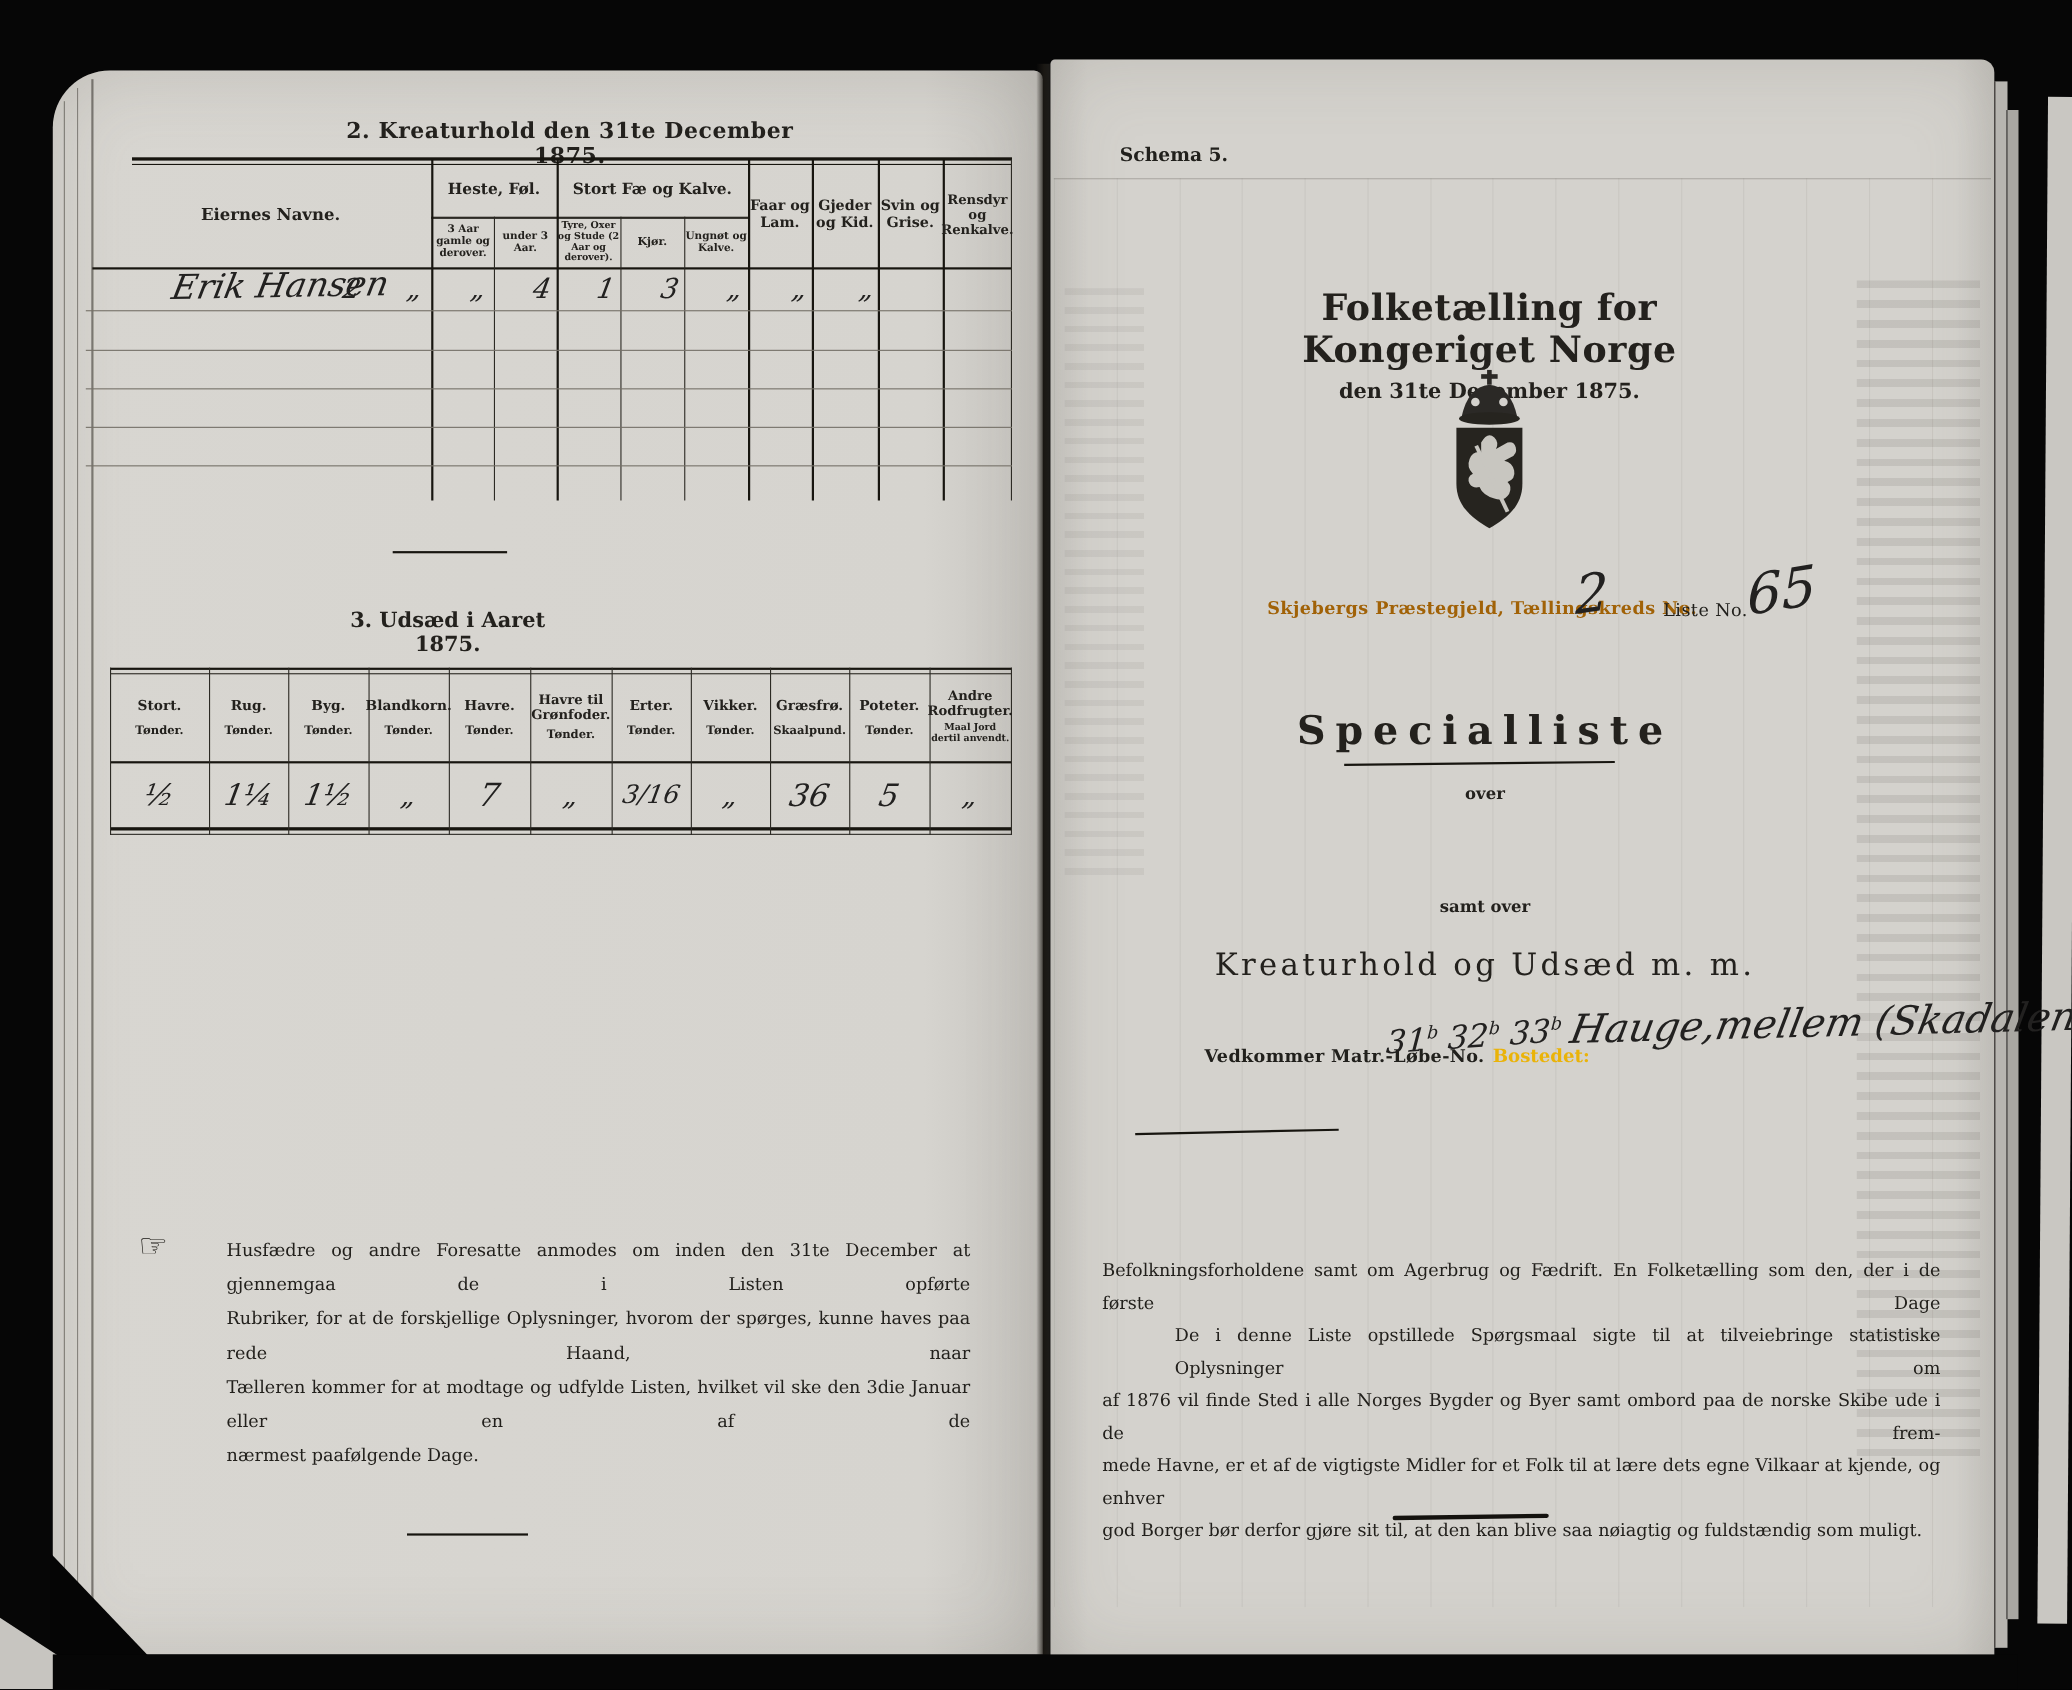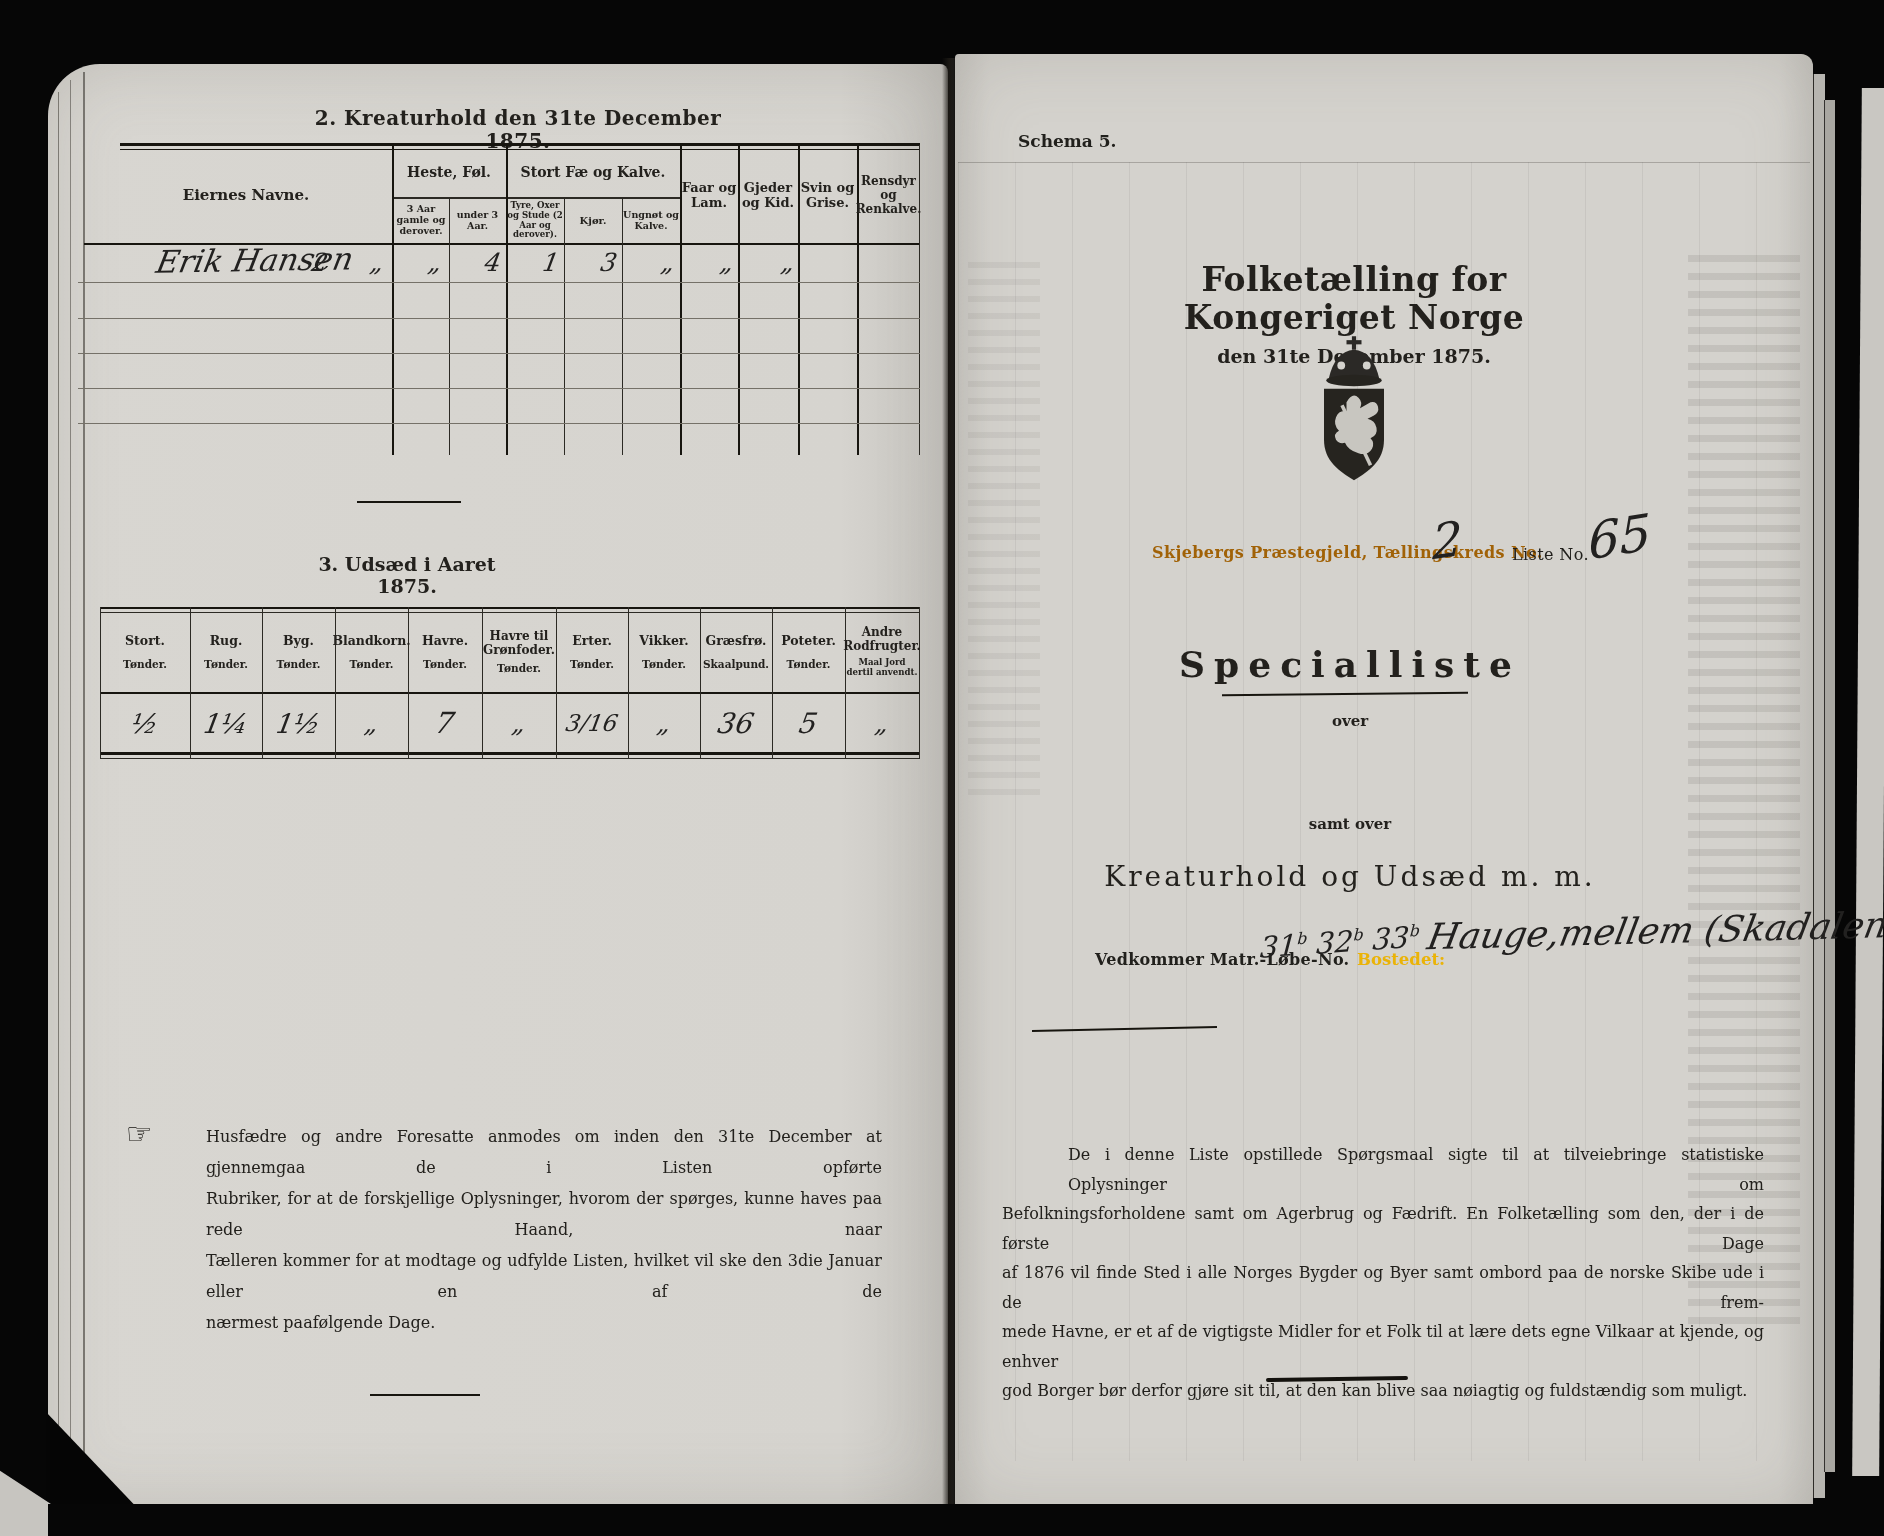--- a/index.html
+++ b/index.html
@@ -229,22 +229,22 @@
   <div class="abs hand" style="left:1260px;top:925px;font-size:29px;transform:rotate(-4deg) skewX(-8deg);white-space:nowrap;">
     <span><span>31</span><sup style="font-size:16px;">b</sup></span>
     <span><span>32</span><sup style="font-size:16px;">b</sup></span>
     <span><span>33</span><sup style="font-size:16px;">b</sup></span>
   </div>
   <div class="abs" style="left:1357px;top:950px;font-size:16.5px;font-weight:bold;color:#eab308;">Bostedet:</div>
   <div class="abs hand" style="left:1428px;top:910px;font-size:36px;white-space:nowrap;transform:rotate(-1.5deg) skewX(-12deg);">Hauge,mellem (Skadalen)</div>
   <div class="hl" style="left:1032px;top:1028px;width:185px;height:2px;transform:rotate(-1.2deg);"></div>
 
   <div class="abs" style="left:1002px;top:1140px;width:762px;">
+    <div class="rftline">Befolkningsforholdene samt om Agerbrug og Fædrift.  En Folketælling som den, der i de første Dage</div>
     <div class="rftline" style="padding-left:66px;">De i denne Liste opstillede Spørgsmaal sigte til at tilveiebringe statistiske Oplysninger om</div>
-    <div class="rftline">Befolkningsforholdene samt om Agerbrug og Fædrift.  En Folketælling som den, der i de første Dage</div>
     <div class="rftline">af 1876 vil finde Sted i alle Norges Bygder og Byer samt ombord paa de norske Skibe ude i de frem-</div>
     <div class="rftline">mede Havne, er et af de vigtigste Midler for et Folk til at lære dets egne Vilkaar at kjende, og enhver</div>
     <div class="rftline last">god Borger bør derfor gjøre sit til, at den kan blive saa nøiagtig og fuldstændig som muligt.</div>
   </div>
   <div class="abs" style="left:1266px;top:1377px;width:142px;height:4px;background:#14120e;transform:rotate(-.8deg);border-radius:2px;"></div>
 
   <div class="abs" style="left:48px;top:1504px;width:1786px;height:32px;background:#060606;"></div>
 </div>
 
 </body></html>

